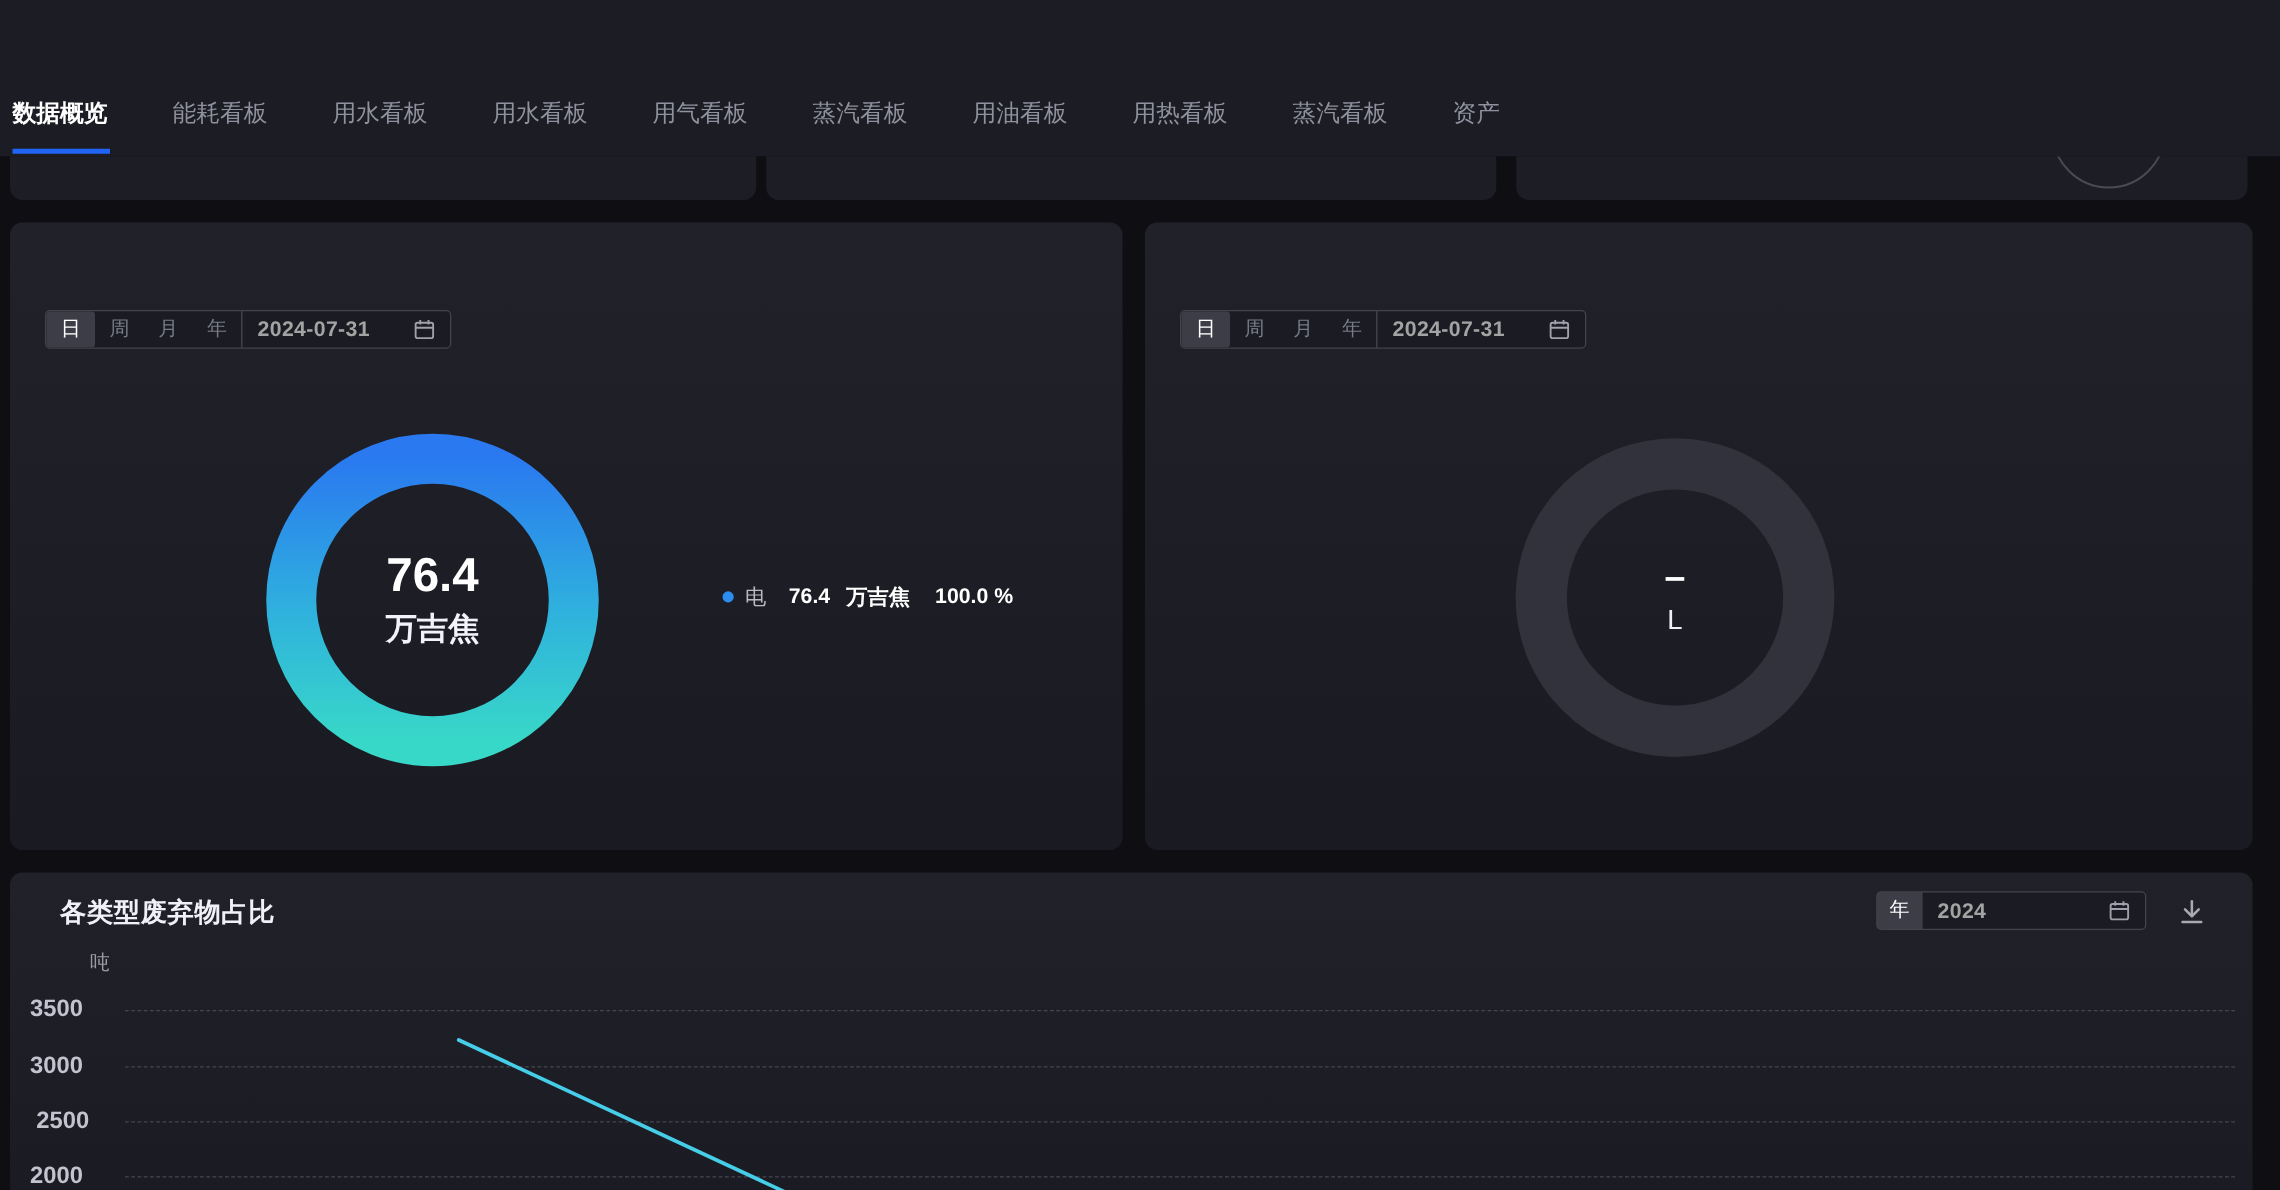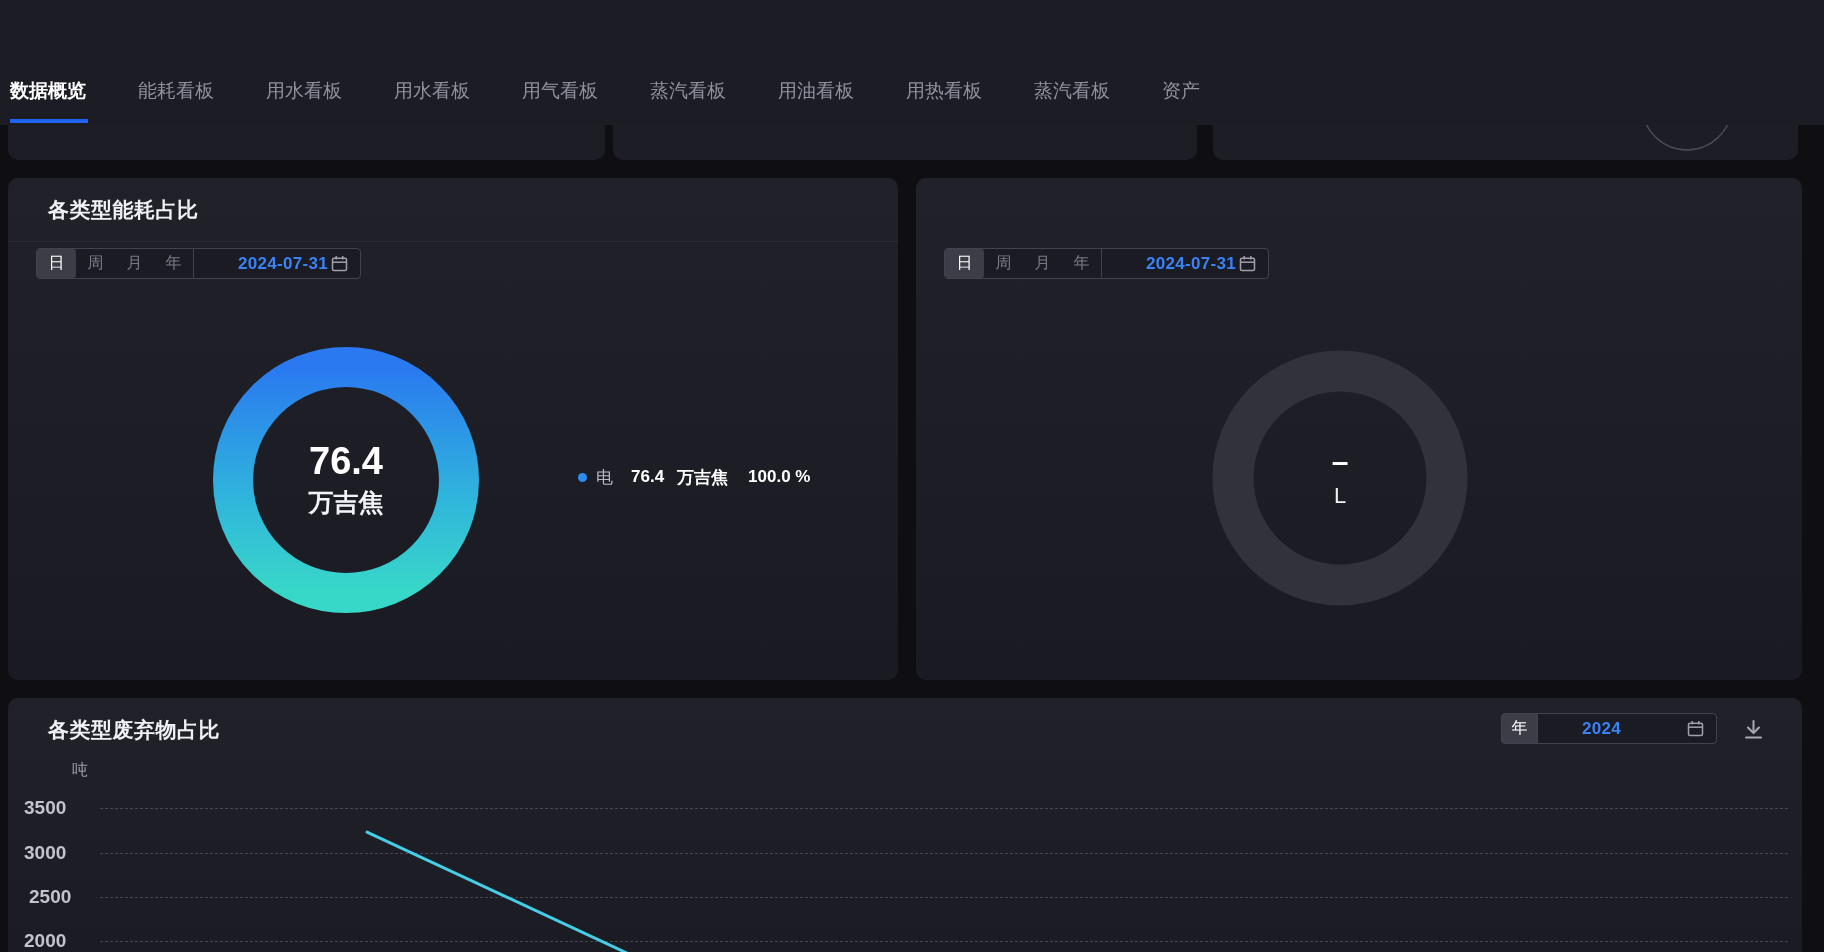--- a/index.html
+++ b/index.html
@@ -51,21 +51,21 @@
     background:#1b1c23; height:31px;
   }
   .seg { width:39px; height:29px; display:flex; align-items:center; justify-content:center;
          font-size:16px; color:#787a88; cursor:pointer; }
   .seg.sel { background:#3c3d47; color:#ffffff; border-radius:3px; }
   .date-box {
     display:flex; align-items:center; height:31px; margin-left:-1px;
     border:1px solid #42434e; border-radius:0 4px 4px 0; background:#1b1c23;
     padding:0 12px; cursor:pointer;
   }
-  .date-box .dval { font-size:17px; font-weight:700; color:#3b82f6; letter-spacing:0.3px;margin-left:32px; }
+  .date-box .dval { font-size:17px; font-weight:700; color:#a3a3a3; letter-spacing:0.3px; }
   .date-box .cal { margin-left:auto; display:flex; }
   .year-box {
     display:flex; align-items:center; justify-content:center; width:37px; height:31px;
     border:1px solid #42434e; border-radius:4px 0 0 4px; background:#3c3d47;
     font-size:16px; color:#ffffff; cursor:pointer;
   }
 
   
   .donut-wrap { position:absolute; }
   .donut-center { position:absolute; display:flex; flex-direction:column; align-items:center; justify-content:center; pointer-events:none; }
@@ -110,23 +110,20 @@
 
 <div class="card partial-card" id="pcardA"></div>
 <div class="card partial-card" id="pcardB"></div>
 <div class="card partial-card" id="pcardC">
   <svg width="585" height="35">
     <circle cx="474" cy="-20" r="45" fill="none" stroke="#4a4b56" stroke-width="1.5"></circle>
   </svg>
 </div>
 
 <div class="card" id="energy-card">
-  <div class="card-header">
-    <span class="card-title">各类型能耗占比</span>
-  </div>
   <div class="controls">
     <div class="seg-group">
       <div class="seg sel">日</div>
       <div class="seg">周</div>
       <div class="seg">月</div>
       <div class="seg">年</div>
     </div>
     <div class="date-box" style="width:168px;">
       <span class="dval">2024-07-31</span>
       <span class="cal">

